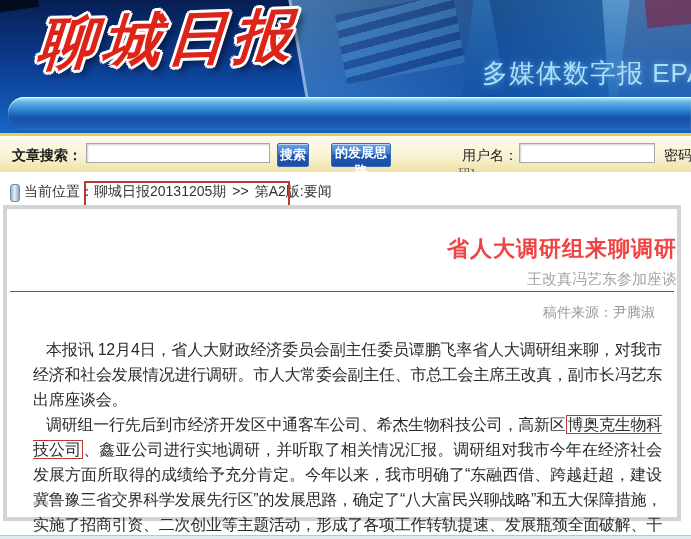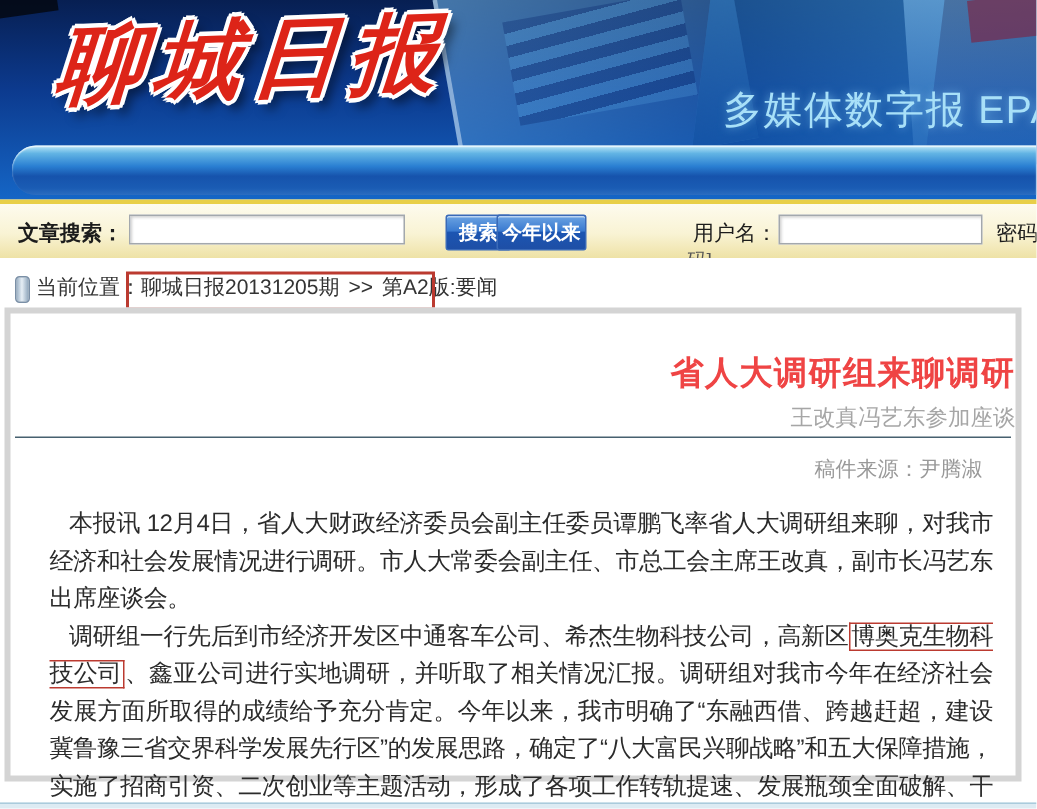--- a/index.html
+++ b/index.html
@@ -125,22 +125,22 @@
     <div class="m-shape m4"></div>
     <div class="m-shape m0"></div>
     <div class="site-logo">聊城日报</div>
     <div class="tagline">多媒体数字报 EPA</div>
     <div class="nav-bar"></div>
   </div>
 
   <div class="search-area">
     <span class="sa-label bold" style="left:12px">文章搜索：</span>
     <input class="text-input" style="left: 86px; width: 176px;" type="text" value="">
-    <button class="btn" style="left:297px; width:44px">搜索</button>
-    <button class="btn" style="left:331px; width:60px">今年以来</button>
+    <button class="btn" style="left:277px; width:32px">搜索</button>
+    <button class="btn" style="left:331px; width:60px">的发展思路</button>
     <span class="sa-label" style="left:462px">用户名：</span>
     <input class="text-input" style="left: 519px; width: 128px;" type="text" value="">
     <span class="sa-label" style="left:664px">密码</span>
     <span class="wrapped-frag">码]</span>
   </div>
 
   <div class="breadcrumb-row">
     <span class="crumb-icon"></span>
     <div class="crumb-line">
       <span>当前位置：</span><span>聊城日报20131205期</span><span class="sep">&gt;&gt;</span><span>第A2版:要闻</span>

